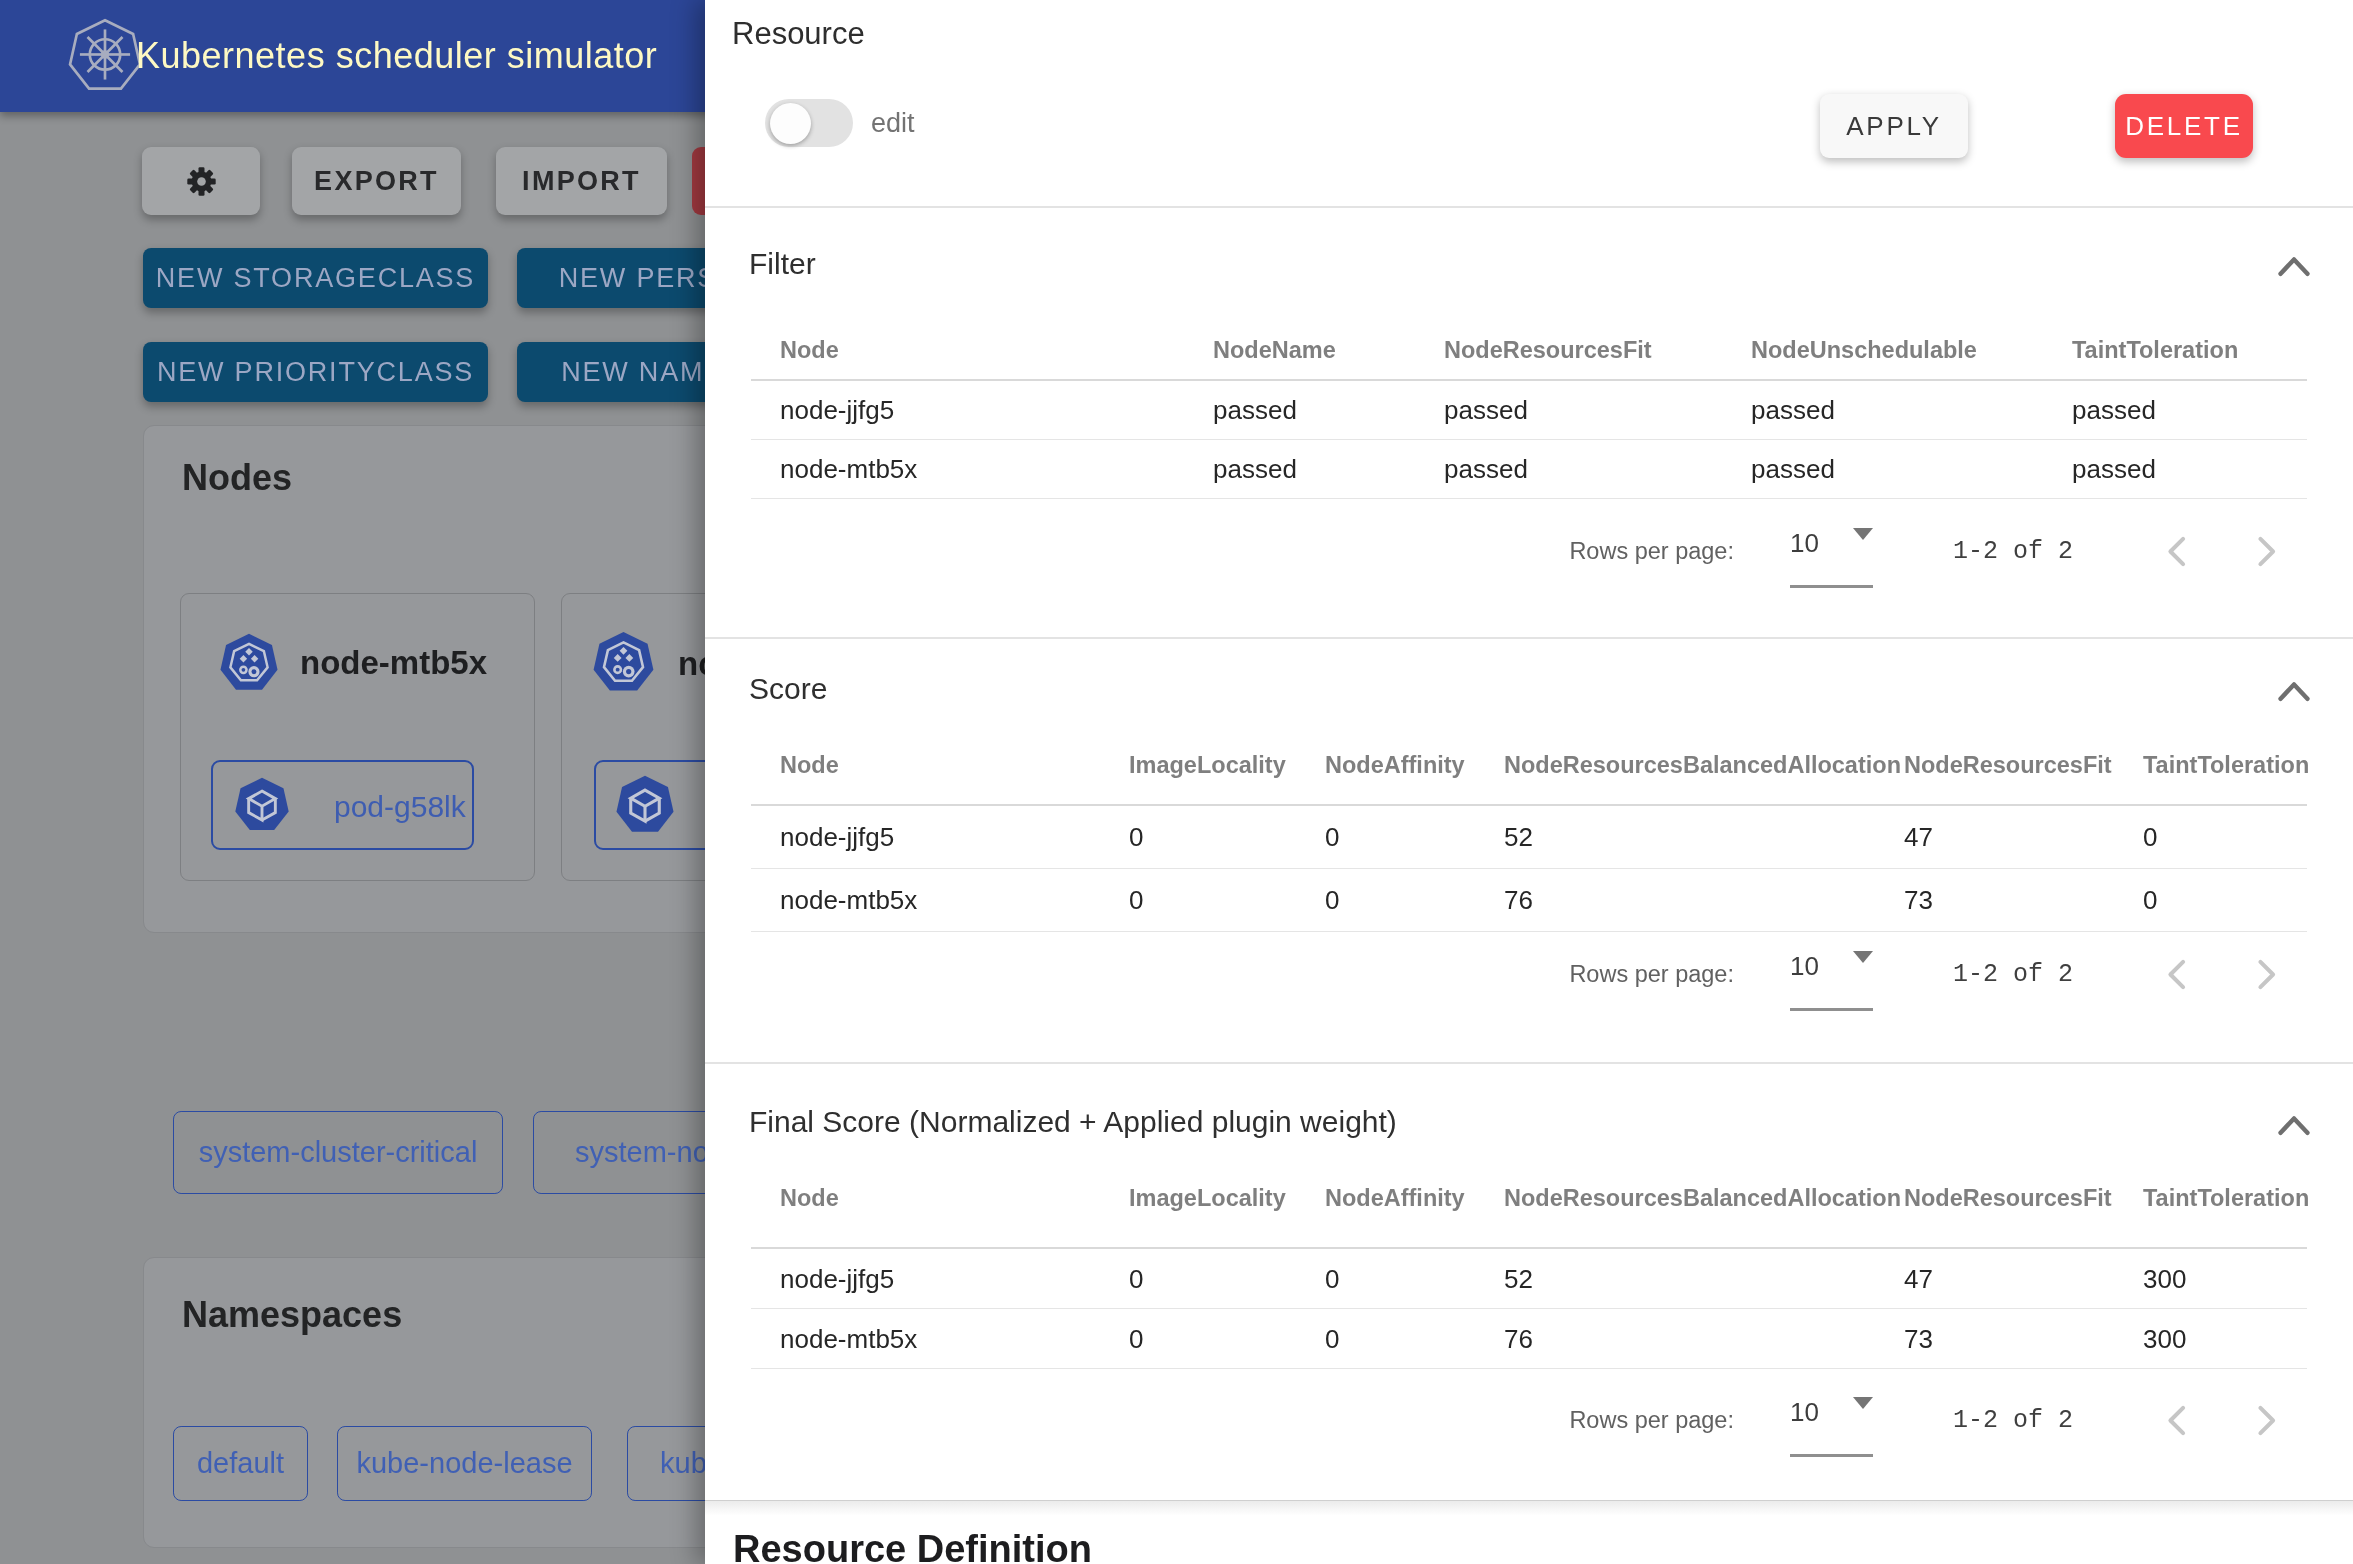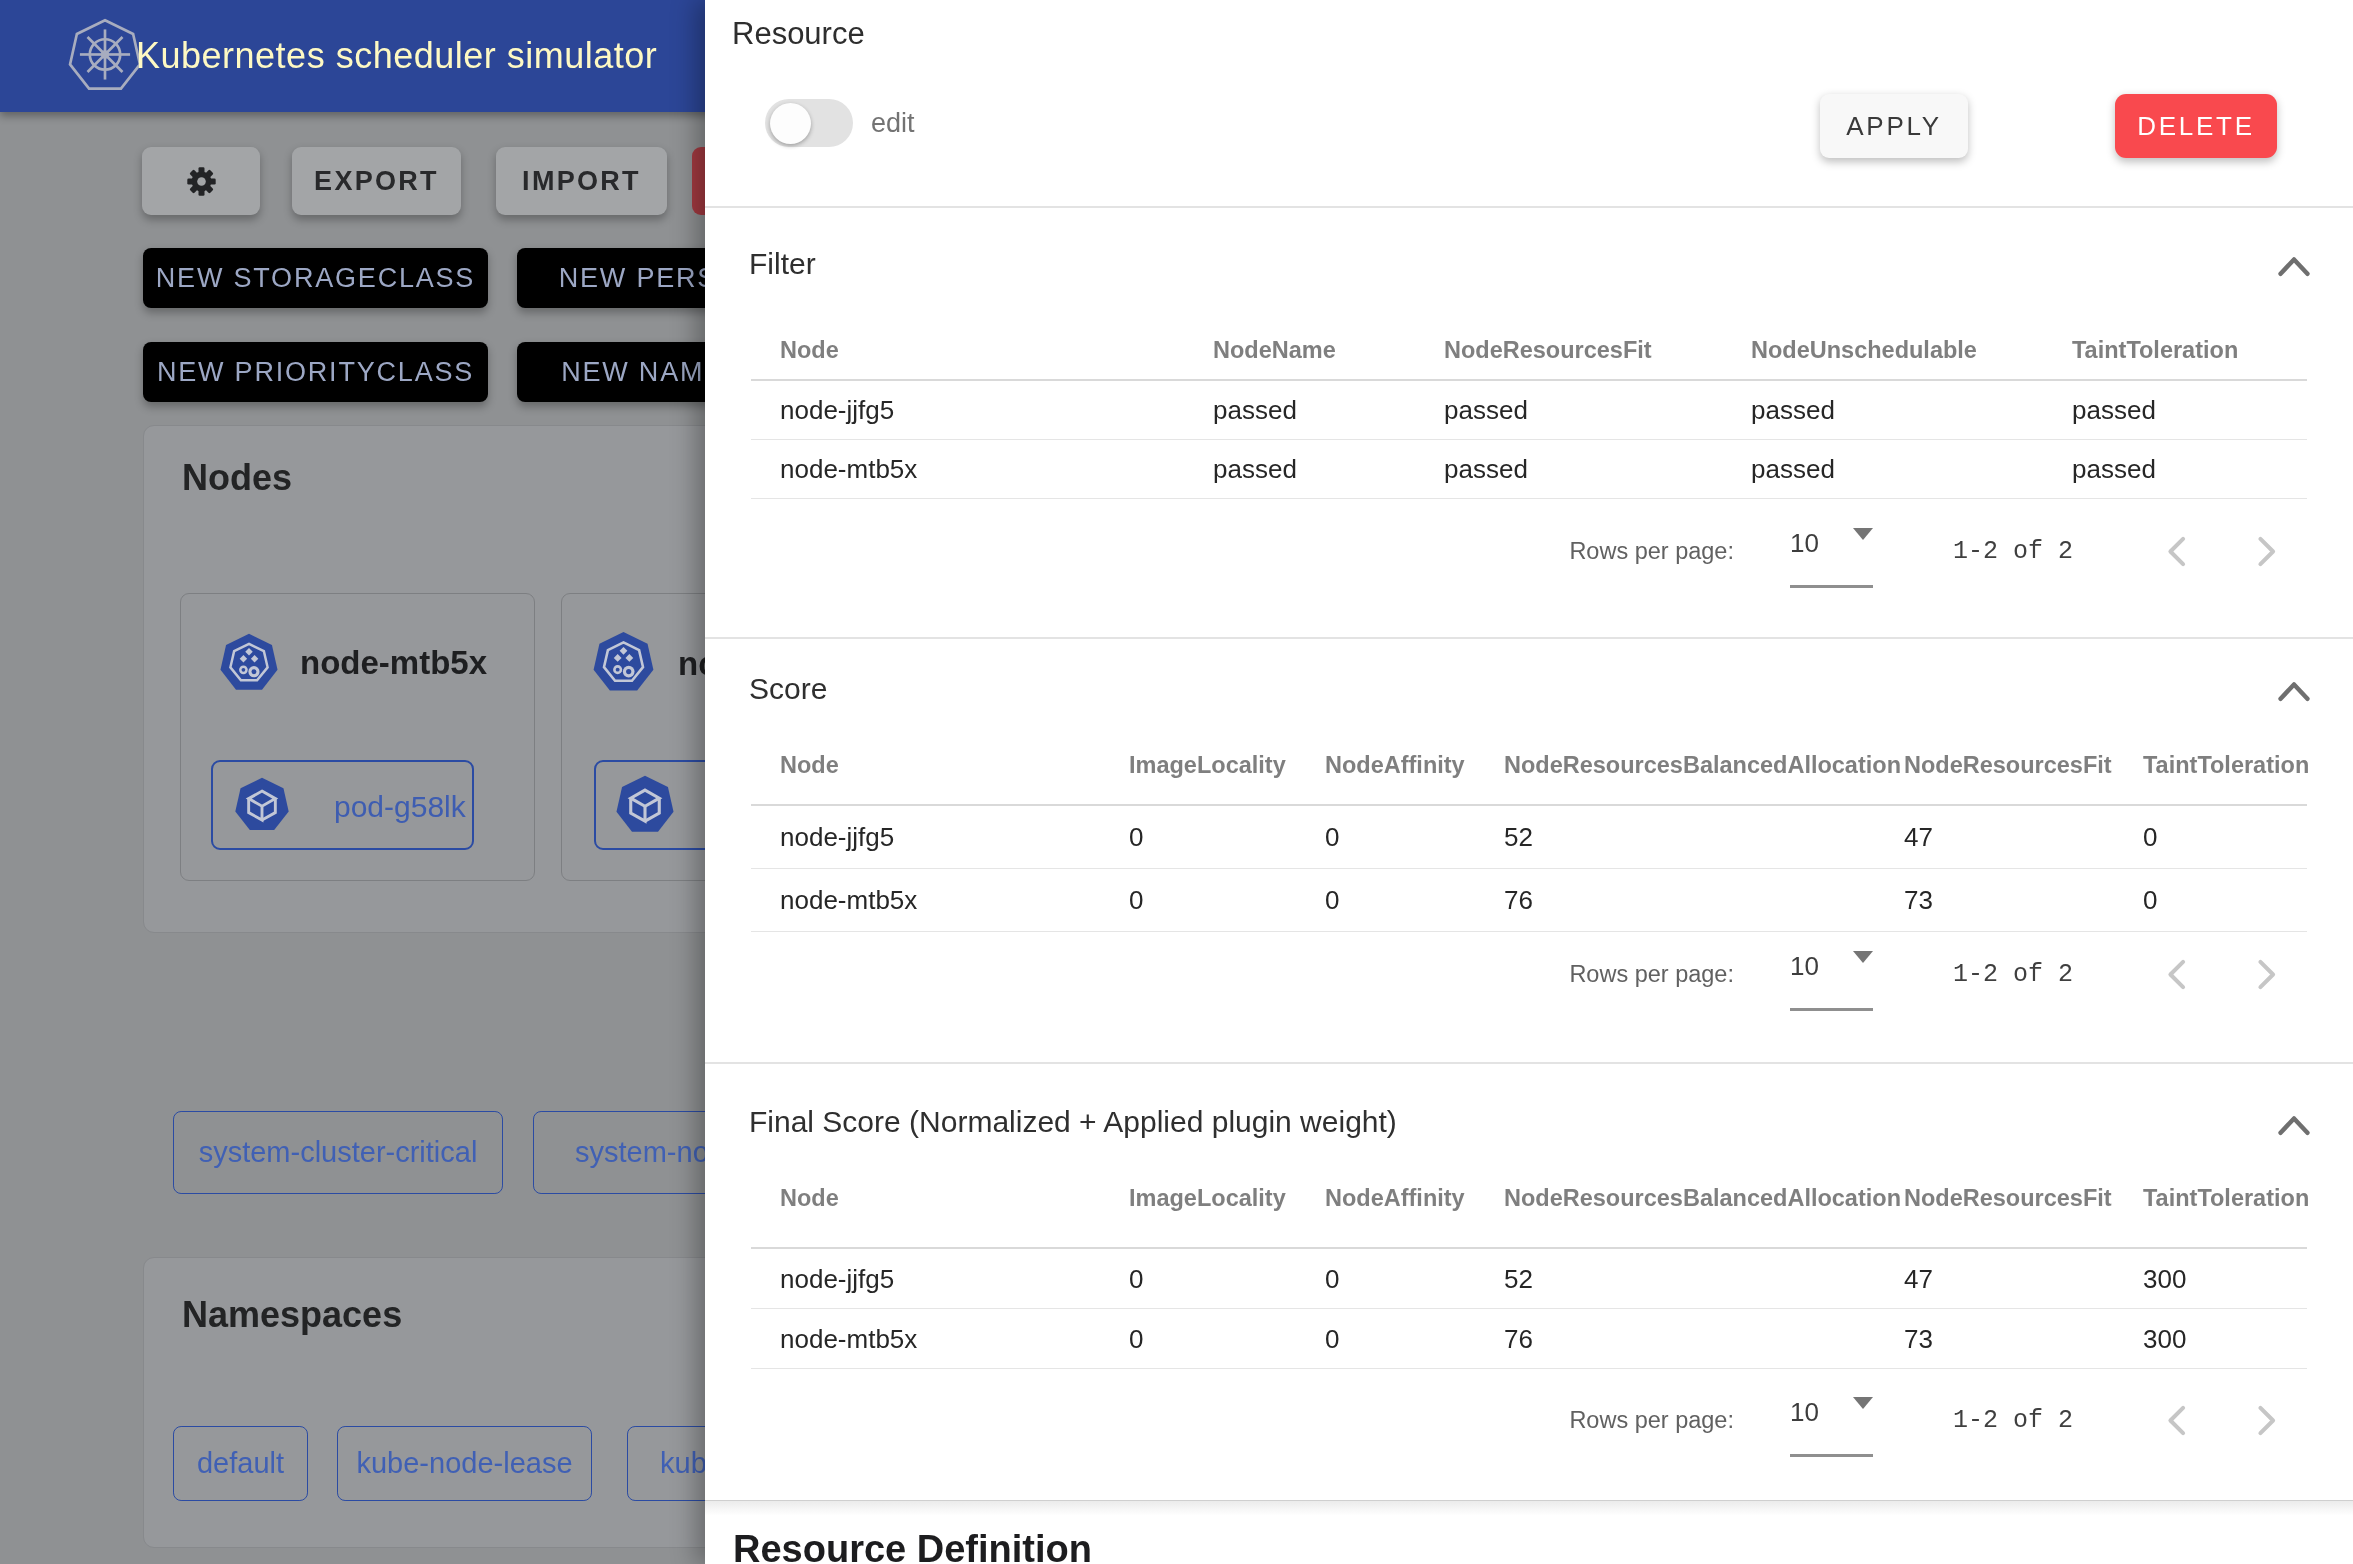--- a/index.html
+++ b/index.html
@@ -8,21 +8,21 @@
   
   .page{position:absolute;inset:0;background:#8f9193;}
   .appbar{position:absolute;left:0;top:0;width:100%;height:112px;background:#2c4697;
     box-shadow:0 4.5px 8.1px rgba(0,0,0,.32);}
   .appbar-title{position:absolute;left:136px;top:0;height:112px;display:flex;align-items:center;
     font-size:36px;color:#fef9c3;letter-spacing:0.5px;}
   .logo{position:absolute;left:67px;top:18px;width:76px;height:76px;}
   .gbtn{position:absolute;background:#a3a5a7;border-radius:9px;box-shadow:0 4.5px 8.1px rgba(0,0,0,.28);
     display:flex;align-items:center;justify-content:center;font-size:27px;font-weight:600;
     color:#28292b;letter-spacing:2.3px;border:none;cursor:pointer;}
-  .bluebtn{position:absolute;background:#000000;border-radius:8.1px;box-shadow:0 4.5px 8.1px rgba(0,0,0,.28);
+  .bluebtn{position:absolute;background:#0c4a6e;border-radius:8.1px;box-shadow:0 4.5px 8.1px rgba(0,0,0,.28);
     display:flex;align-items:center;justify-content:center;font-size:27px;font-weight:500;
     color:#9ca7c4;letter-spacing:1.8px;border:none;cursor:pointer;overflow:hidden;white-space:nowrap;}
   .redbtn{position:absolute;background:#a43a41;border-radius:9px;border:none;}
   .gcard{position:absolute;background:#96989b;border:1.8px solid #87898c;border-radius:11px;}
   .gcard-h{position:absolute;left:38px;top:31px;font-size:36px;font-weight:700;color:#232425;}
   .nodecard{position:absolute;background:transparent;border:1.8px solid #7d7f82;border-radius:9px;cursor:pointer;}
   .nodename{font-size:33px;font-weight:700;color:#1e1f21;white-space:nowrap;}
   .podbtn{position:absolute;border:2.7px solid #2b4ba3;border-radius:9px;background:transparent;
     cursor:pointer;overflow:hidden;}
   .podlabel{font-size:30px;color:#3e5db1;white-space:nowrap;}
@@ -36,21 +36,21 @@
   .toggle{position:absolute;left:60px;top:99px;width:88px;height:48px;border-radius:24.4px;
     background:#e2e2e2;cursor:pointer;border:none;}
   .knob{position:absolute;left:4.5px;top:3.6px;width:41px;height:41px;border-radius:50%;
     background:#fdfdfd;box-shadow:0 1.8px 4.5px rgba(0,0,0,.3);}
   .edit-lb{position:absolute;left:166px;top:99px;height:48px;display:flex;align-items:center;
     font-size:27px;color:#737373;}
   .applybtn{position:absolute;left:1115px;top:94px;width:148px;height:64px;background:#f8f8f8;
     border:none;border-radius:9px;box-shadow:0 3.6px 8.1px rgba(0,0,0,.25);font-size:26px;
     font-weight:500;letter-spacing:2.7px;color:#3a3a3a;cursor:pointer;
     font-family:"Liberation Sans",sans-serif;}
-  .delbtn{position:absolute;left:1410px;top:94px;width:162px;height:64px;background:#f9494e;
+  .delbtn{position:absolute;left:1410px;top:94px;width:138px;height:64px;background:#f9494e;
     border:none;border-radius:11px;box-shadow:0 3.6px 8.1px rgba(0,0,0,.25);font-size:26px;
     font-weight:500;letter-spacing:2.7px;color:#ffffff;cursor:pointer;
     font-family:"Liberation Sans",sans-serif;}
   .hr{position:absolute;left:0;width:1649px;height:1.8px;background:#e3e3e3;}
   .sec-h{position:absolute;left:44px;font-size:30px;color:#2f2f2f;}
   .collapse{position:absolute;right:43px;width:34px;height:23.5px;background:none;border:none;cursor:pointer;padding:0;}
   .thead-row{position:absolute;left:46px;width:1556px;height:29px;}
   .th{position:absolute;top:0;font-size:23.5px;font-weight:700;color:#7f7f7f;white-space:nowrap;}
   .tdiv{position:absolute;left:46px;width:1556px;height:1.8px;background:#d9d9d9;}
   .rows{position:absolute;left:46px;width:1556px;}

